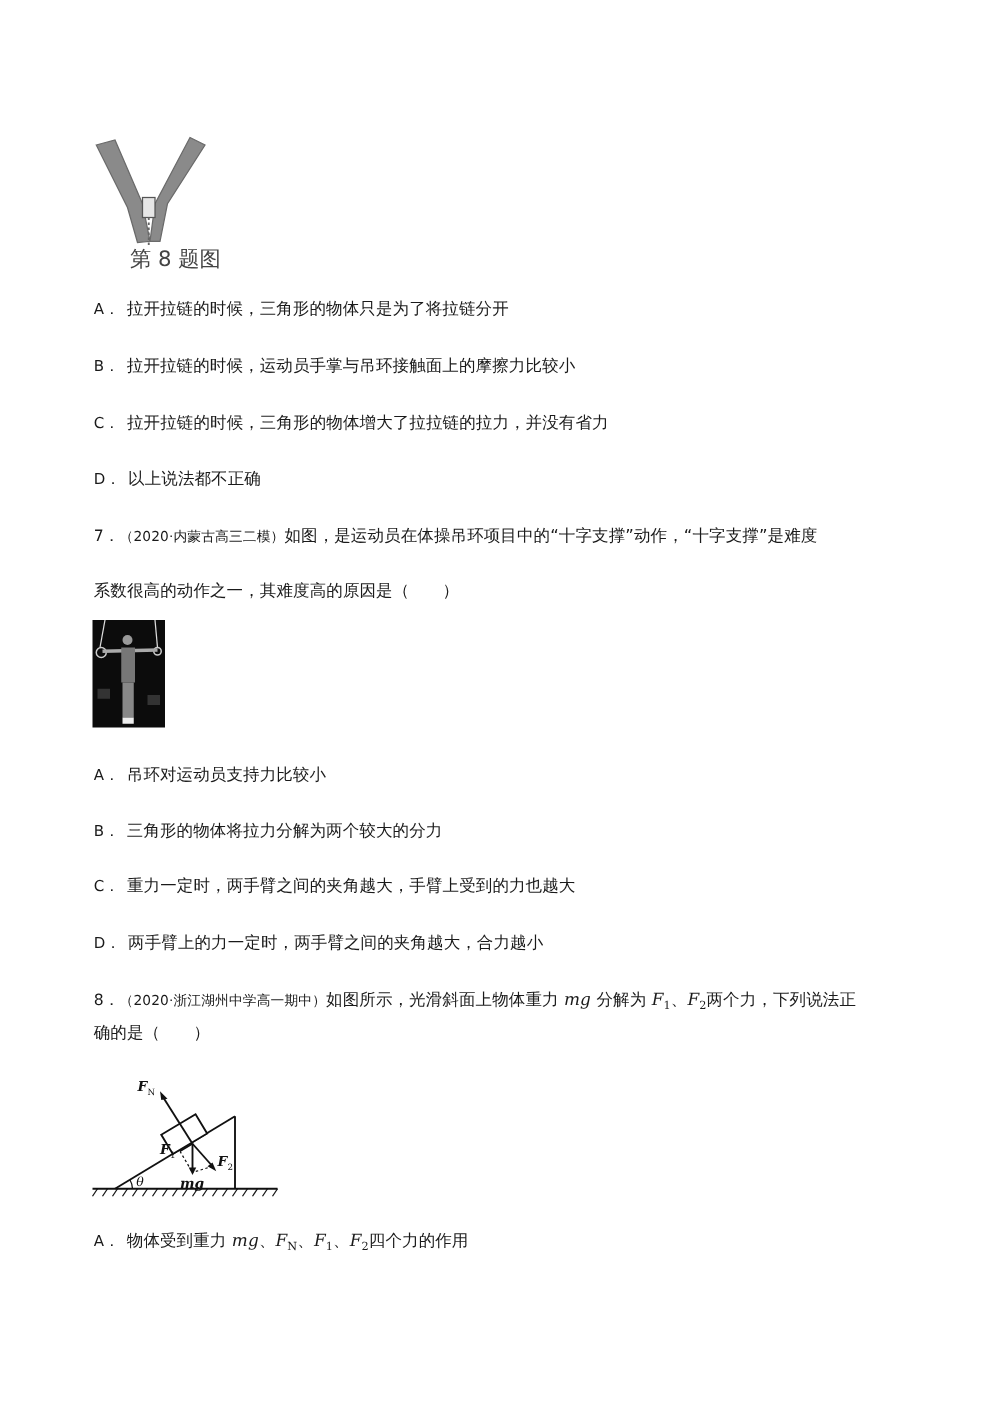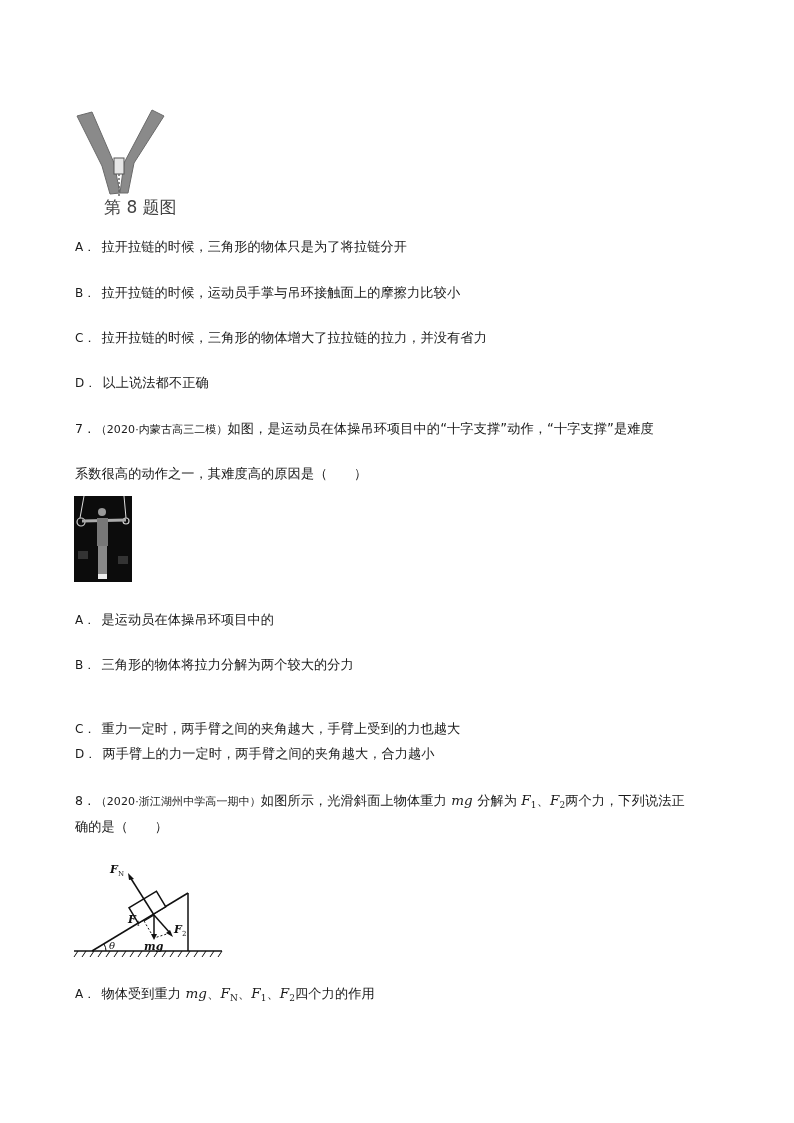--- a/index.html
+++ b/index.html
@@ -66,26 +66,26 @@
     <circle cx="28" cy="16" r="4" fill="#999"></circle>
     <rect x="23" y="22" width="11" height="28" fill="#777"></rect>
     <rect x="24" y="50" width="9" height="28" fill="#888"></rect>
     <rect x="24" y="78" width="9" height="5" fill="#eee"></rect>
     <rect x="4" y="55" width="10" height="8" fill="#333"></rect>
     <rect x="44" y="60" width="10" height="8" fill="#333"></rect>
   </svg>
 </div>
 
 <div class="line" style="top:611px;">
-  <span class="opt-letter">A．</span><span>是运动员在体操吊环项目中的</span>
+  <span class="opt-letter">A．</span><span>吊环对运动员支持力比较小</span>
 </div>
 <div class="line" style="top:656px;">
   <span class="opt-letter">B．</span><span>三角形的物体将拉力分解为两个较大的分力</span>
 </div>
-<div class="line" style="top:720px;">
+<div class="line" style="top:700px;">
   <span class="opt-letter">C．</span><span>重力一定时，两手臂之间的夹角越大，手臂上受到的力也越大</span>
 </div>
 <div class="line" style="top:745px;">
   <span class="opt-letter">D．</span><span>两手臂上的力一定时，两手臂之间的夹角越大，合力越小</span>
 </div>
 
 <div class="line" style="top:791px;">
   <span class="qnum">8．</span><span class="src">（2020·浙江湖州中学高一期中）</span><span>如图所示，光滑斜面上物体重力</span>
   <span class="it">mg</span>
   <span>分解为</span>

